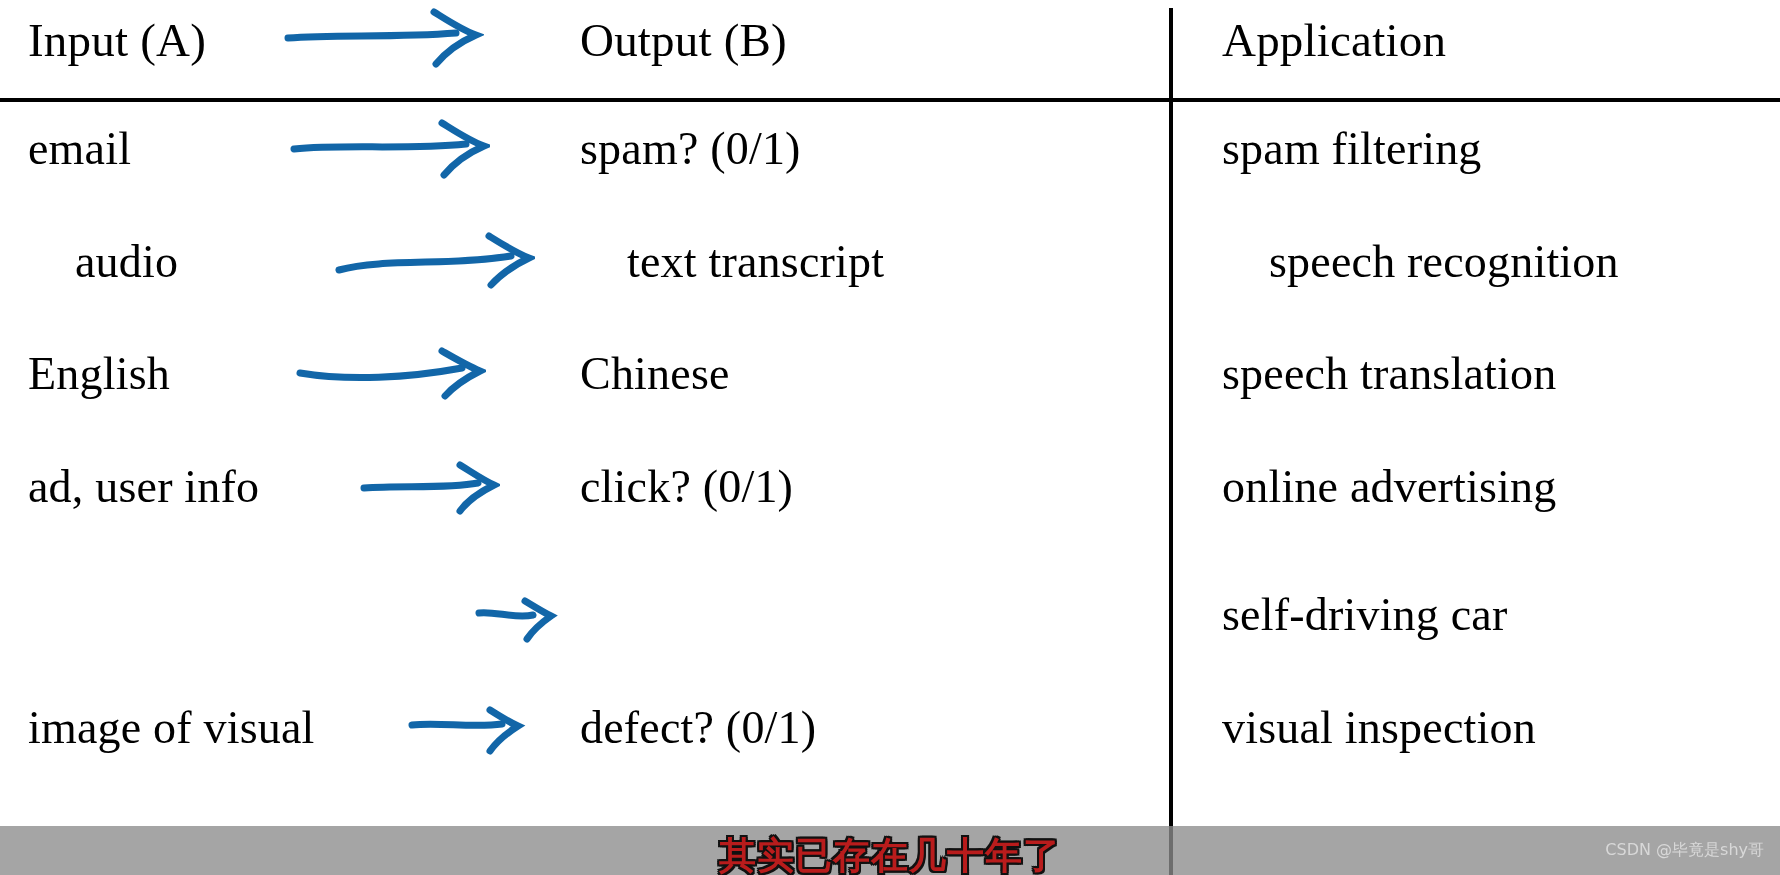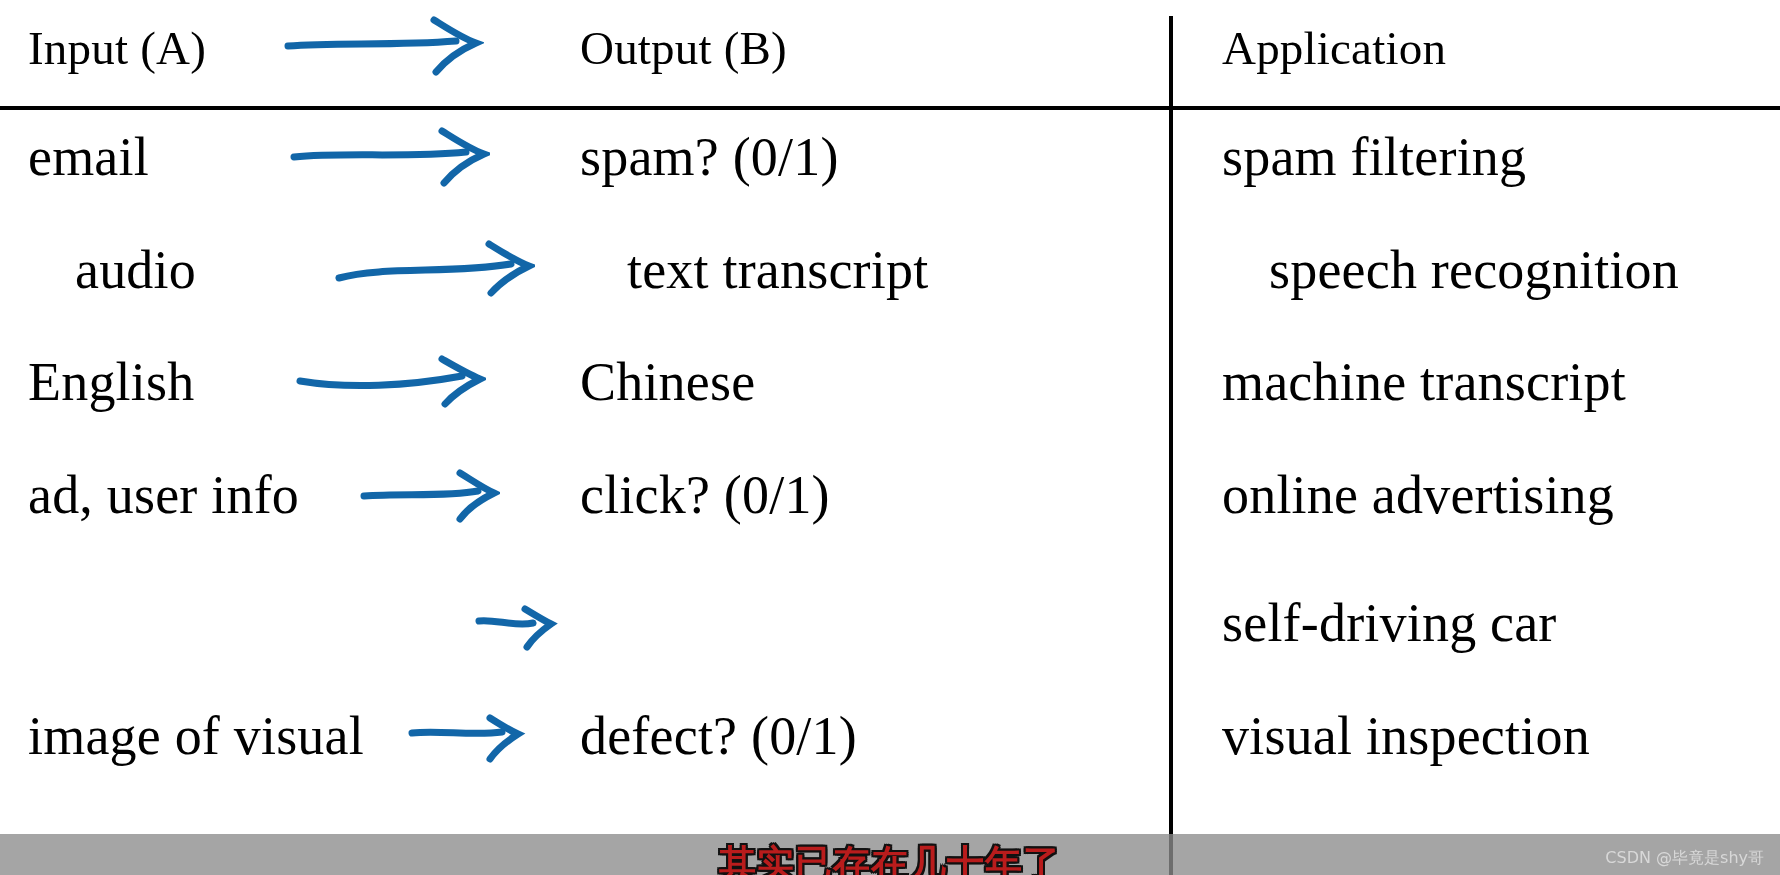--- a/index.html
+++ b/index.html
@@ -11,21 +11,21 @@
     width: 1780px;
     height: 875px;
     overflow: hidden;
     font-family: "Liberation Serif", "DejaVu Serif", serif;
     color: #000000;
     position: relative;
   }
 
   #root {
     position: absolute;
-    left: 0; top: 16px;
+    left: 0; top: 8px;
     width: 1780px;
     height: 673px;
   }
 
   
   .h-rule {
     position: absolute;
     left: 0;
     width: 1780px;
     height: 4px;
@@ -46,21 +46,21 @@
     width: 1780px;
     height: 72px;
   }
 
   .cell {
     position: absolute;
     top: 0;
     height: 72px;
     line-height: 72px;
     white-space: nowrap;
-    font-size: 54px;
+    font-size: 46px;
     letter-spacing: 0.2px;
   }
   .cell.header {
     font-size: 47px;
   }
 
   .c-input       { left: 28px; }
   .c-output      { left: 580px; }
   .c-application { left: 1222px; }
 
@@ -171,21 +171,21 @@
 
   <div class="row" style="top:330px;">
     <div class="cell c-input">English</div>
     <div class="arrow" style="left:296px;width:190px;">
       <svg width="190" height="72" viewBox="0 0 190 72" fill="none">
         <path d="M4 35 C 52 43, 112 40, 166 30" stroke="#1266a8" stroke-width="7" stroke-linecap="round"></path>
         <path d="M146 13 C 160 21, 172 28, 184 33 C 170 40, 158 48, 149 58" stroke="#1266a8" stroke-width="7" stroke-linecap="round" fill="none"></path>
       </svg>
     </div>
     <div class="cell c-output">Chinese</div>
-    <div class="cell c-application">machine transcript</div>
+    <div class="cell c-application">speech translation</div>
   </div>
 
   <div class="row" style="top:443px;text-align:right;">
     <div class="cell c-input">ad, user info</div>
     <div class="arrow" style="left:360px;width:140px;">
       <svg width="140" height="72" viewBox="0 0 140 72" fill="none">
         <path d="M4 37 C 40 34, 86 38, 118 32" stroke="#1266a8" stroke-width="7" stroke-linecap="round"></path>
         <path d="M100 14 C 113 22, 123 29, 134 34 C 120 41, 108 49, 100 60" stroke="#1266a8" stroke-width="7" stroke-linecap="round" fill="none"></path>
       </svg>
     </div>

